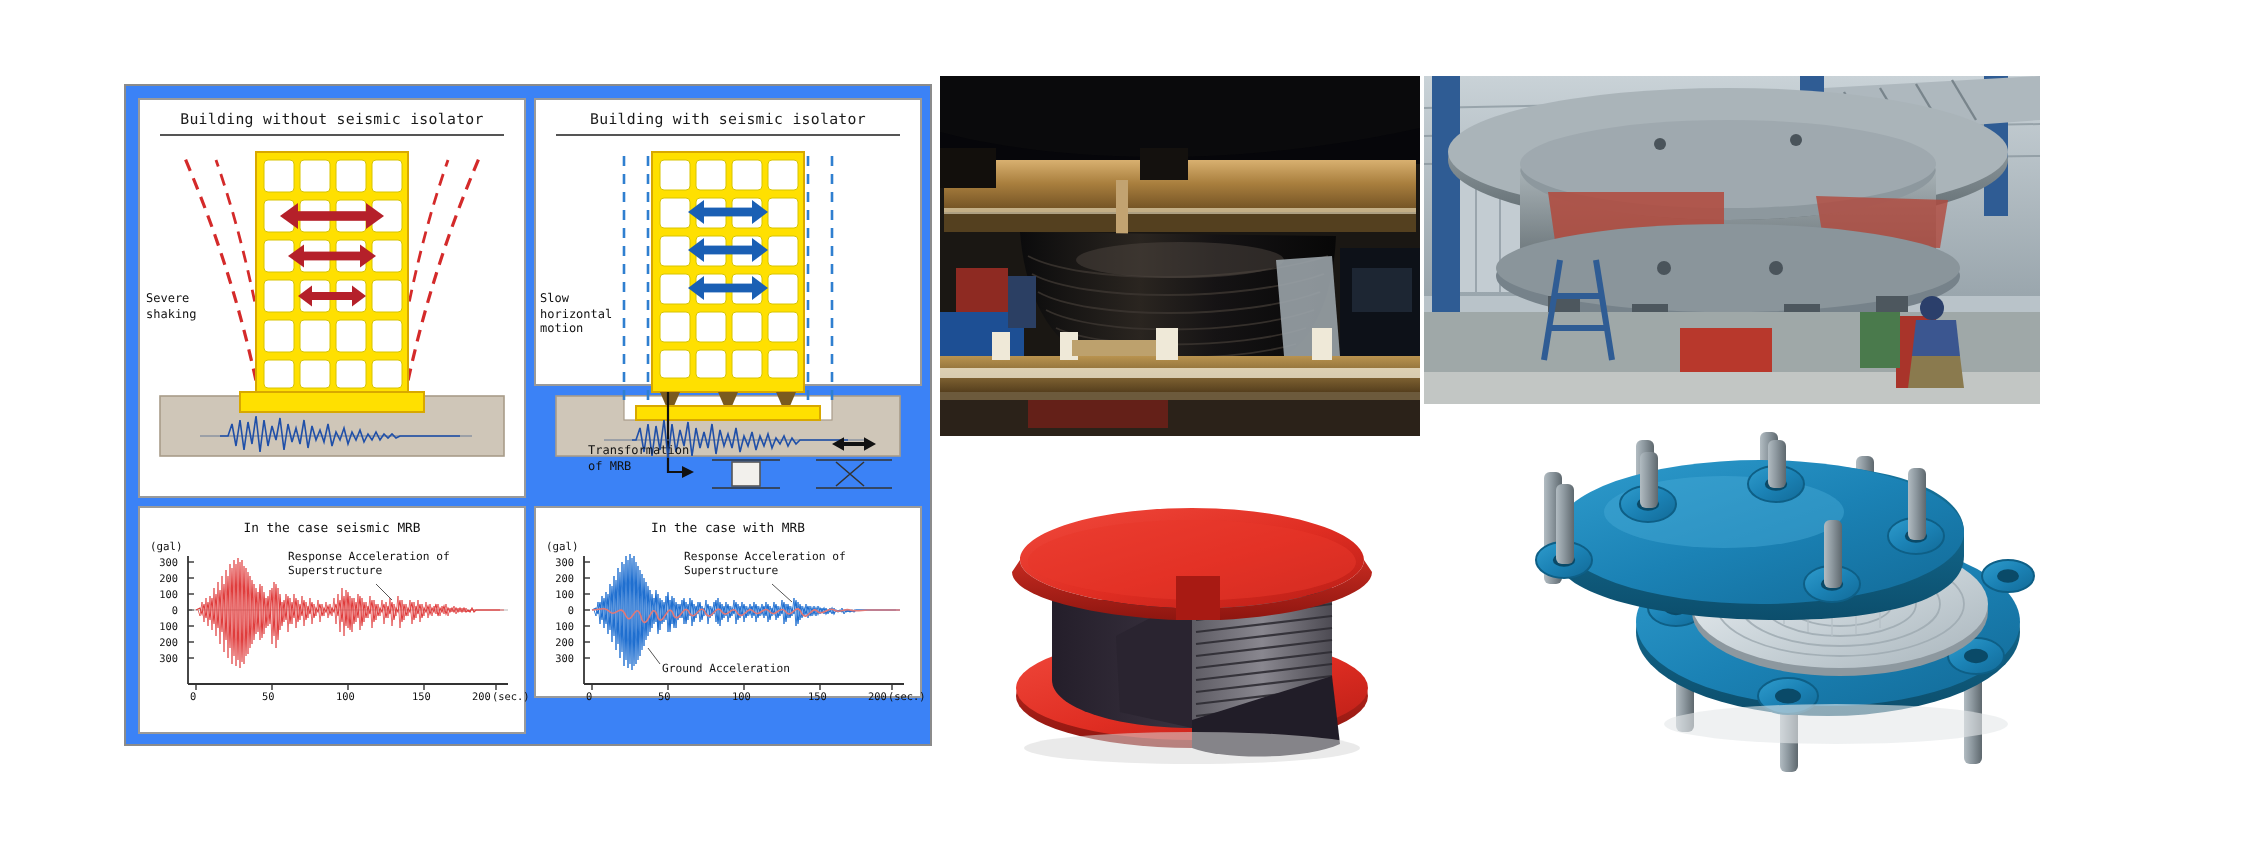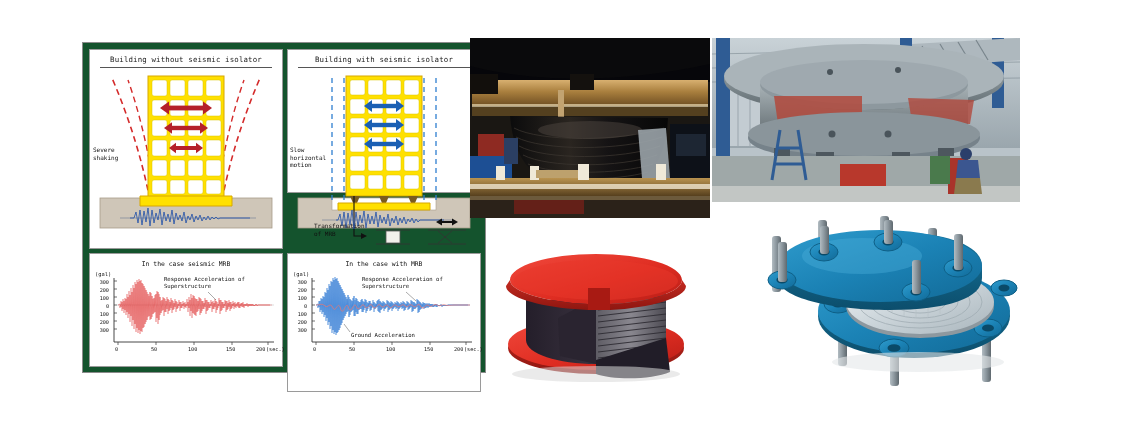--- a/index.html
+++ b/index.html
@@ -2,27 +2,27 @@
 <html><head>
 <meta charset="utf-8">
 <style>
   html,body{margin:0;padding:0;background:#ffffff;}
   body{width:1124px;height:430px;position:relative;overflow:hidden;
        font-family:"Liberation Sans",sans-serif;}
   .abs{position:absolute;}
 
   
   #left-panel{left:62px;top:42px;width:404px;height:331px;
-     background:#14532d;border:1px solid #8b8b8b;box-sizing:border-box;margin-left:20px;}
+     background:#3b82f6;border:1px solid #8b8b8b;box-sizing:border-box;}
   .inner-box{position:absolute;border:1px solid #9a9a9a;background:#ffffff;box-sizing:border-box;}
 
   #box-without{left:6px;top:6px;width:194px;height:200px;}
   #box-with{left:204px;top:6px;width:194px;height:144px;}
   #box-chart-without{left:6px;top:210px;width:194px;height:114px;}
-  #box-chart-with{left:204px;top:210px;width:194px;height:139px;}
+  #box-chart-with{left:204px;top:210px;width:194px;height:96px;}
 
   .panel-title{position:absolute;left:0;right:0;top:5px;text-align:center;
      font-size:7.4px;color:#1a1a1a;letter-spacing:.15px;
      font-family:"DejaVu Sans Mono",monospace;}
   .title-rule{position:absolute;height:1px;background:#555;top:17px;left:10px;right:10px;}
   .bldg-svg{position:absolute;left:0;top:0;}
 
   .side-label{position:absolute;font-size:6px;line-height:7.6px;color:#111;
      font-family:"DejaVu Sans Mono",monospace;white-space:pre-line;}
 

